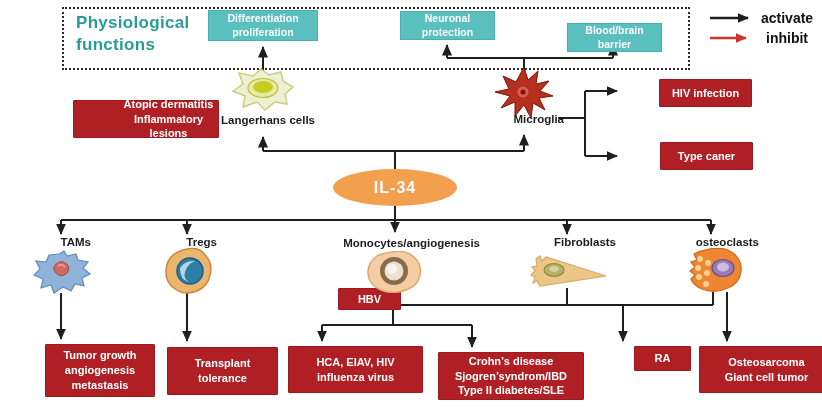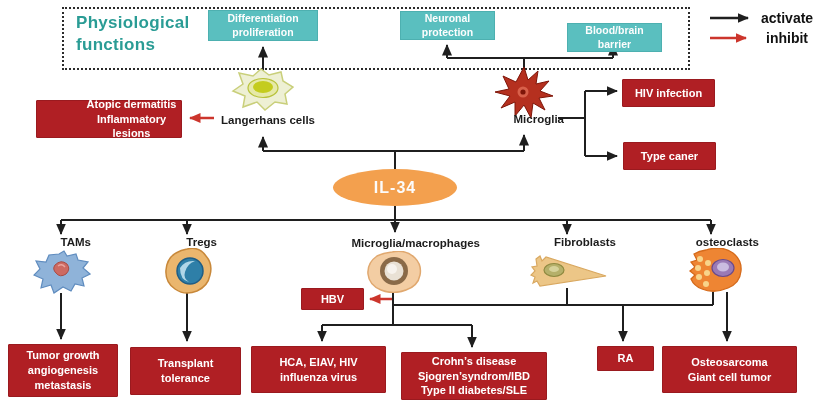--- a/index.html
+++ b/index.html
@@ -7,21 +7,21 @@
           font-family:"Liberation Sans",sans-serif;}
   #connectors{position:absolute;left:0;top:0;}
   .abs{position:absolute;box-sizing:border-box;}
   .pre{white-space:pre-line;}
   .dashed-box{border:2px dotted #2b2b2b;background:transparent;}
   .physio-title{font-size:17px;font-weight:700;color:#2a9c95;line-height:1.3;letter-spacing:.3px;}
   .tealbox{background:#5abfbf;border:1px solid #4db0b0;color:#fdfdfd;display:flex;align-items:center;
            justify-content:center;text-align:center;font-size:10.5px;font-weight:600;line-height:1.3;}
   .redbox{background:#b01f24;border:1px solid #9a1a1f;color:#ffffff;display:flex;align-items:center;
           justify-content:center;text-align:center;font-size:11px;font-weight:600;line-height:1.35;
-          border-radius:1px;}
+          border-radius:1px;margin-left:37px;}
   .cell-label{color:#1c1c1c;font-size:11.5px;font-weight:600;text-align:right;line-height:1.15;}
   .legend-label{color:#111;font-size:14px;font-weight:700;}
   .il34{background:#f3a04e;border-radius:50%;display:flex;align-items:center;justify-content:center;
         color:#fcfcfc;font-size:16px;font-weight:700;letter-spacing:1px;}
 </style>
 </head>
 <body>
 
 <div id="canvas">
 
@@ -112,21 +112,21 @@
   <div class="abs redbox pre" style="left:36px;top:100px;width:146px;height:38px;padding-left:45px;">Atopic dermatitis
 Inflammatory lesions</div>
   <div class="abs redbox" style="left:622px;top:79px;width:93px;height:28px;">HIV infection</div>
   <div class="abs redbox" style="left:623px;top:142px;width:93px;height:28px;">Type caner</div>
   <div class="abs redbox" style="left:301px;top:288px;width:63px;height:22px;">HBV</div>
 
   <div class="abs il34" style="left:333px;top:169px;width:124px;height:37px;">IL-34</div>
 
   <div class="abs cell-label" style="left:31px;top:236px;width:60px;">TAMs</div>
   <div class="abs cell-label" style="left:157px;top:236px;width:60px;">Tregs</div>
-  <div class="abs cell-label" style="left:320px;top:237px;width:160px;">Microglia/macrophages</div>
+  <div class="abs cell-label" style="left:320px;top:237px;width:160px;">Monocytes/angiogenesis</div>
   <div class="abs cell-label" style="left:532px;top:236px;width:84px;">Fibroblasts</div>
   <div class="abs cell-label" style="left:675px;top:236px;width:84px;">osteoclasts</div>
 
   <svg class="abs" style="left:33px;top:250px;" width="58" height="44" viewBox="0 0 58 44">
     <path d="M26 4 L31 1 L34 6 L43 4 L45 10 L55 12 L50 18 L57 24 L49 28 L51 36 L42 34 L38 41 L30 37 L21 43 L18 35 L8 38 L10 29 L1 25 L7 19 L3 11 L13 12 L16 5 Z" fill="#8fb3d9" stroke="#5f8cbf" stroke-width="1.2"></path>
     <path d="M22 15 Q28 9 34 14 Q38 19 33 24 Q27 28 23 23 Q19 19 22 15 Z" fill="#cd6a62" stroke="#a94b44" stroke-width="1"></path>
     <path d="M25 16 Q29 13 32 17" fill="none" stroke="#e9a49e" stroke-width="1.4"></path>
   </svg>
 
   <svg class="abs" style="left:163px;top:248px;" width="50" height="46" viewBox="0 0 50 46">

